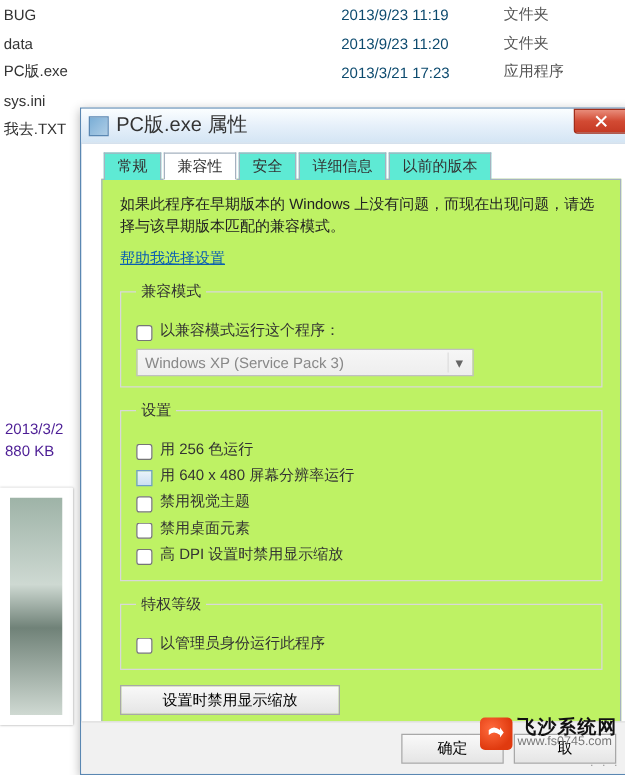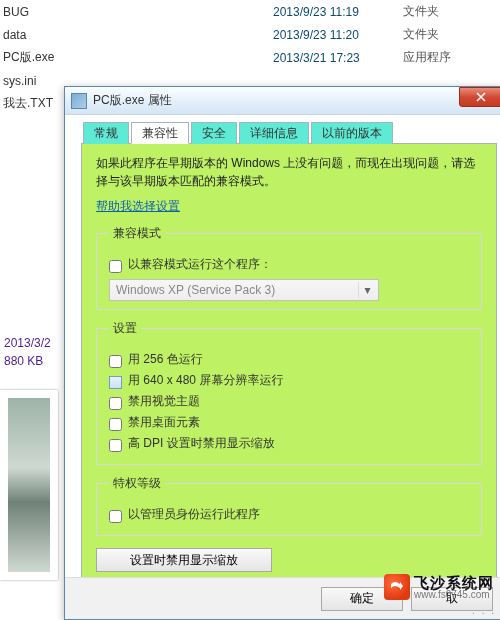--- a/index.html
+++ b/index.html
@@ -10,21 +10,21 @@
 .file-name { flex: 0 0 270px; color: #333; }
 .file-date { flex: 0 0 130px; color: #0c4a6e; }
 .file-type { color: #555; }
 
 .info-panel { position: absolute; left: 0; top: 330px; padding: 4px; color: #4c1d95; line-height: 18px; }
 .thumb { position: absolute; left: 0; top: 390px; width: 58px; height: 190px; background: linear-gradient(180deg,#9eb3a7 0%,#ced9d2 40%,#708278 60%,#cfd9d2 100%); border: 8px solid #fff; box-shadow: 0 0 2px #999; }
 
 .dlg { position: absolute; left: 64px; top: 86px; width: 440px; height: 534px; border: 1px solid #5a87b2; background: #fff; box-shadow: 0 2px 8px rgba(0,0,0,0.3); }
 .titlebar { height: 28px; background: linear-gradient(180deg,#fbfeff 0%,#e6f0fa 50%,#d4e5f4 100%); border-bottom: 1px solid #c7d7e8; display: flex; align-items: center; padding: 0 0 0 6px; }
 .titlebar-icon { width: 16px; height: 16px; background: linear-gradient(135deg,#7aaed6,#aecde6); border: 1px solid #5a87b2; margin-right: 6px; }
-.titlebar-text { color: #333; font-size: 12px; flex: 1; }
+.titlebar-text { color: #333; font-size: 16px; flex: 1; }
 .close-btn { width: 44px; height: 20px; margin-top: -8px; background: linear-gradient(180deg,#e88c7a 0%,#d24a33 50%,#c53a24 100%); border: 1px solid #a02d1a; border-top-left-radius: 0; border-bottom-left-radius: 3px; border-bottom-right-radius: 3px; color: #fff; display: flex; align-items: center; justify-content: center; font-weight: bold; }
 
 .dlg-body { padding: 6px 6px 0 16px; }
 .tabstrip { display: flex; height: 22px; padding-left: 2px; }
 .tab { padding: 2px 10px; border: 1px solid #a5b2c0; background: #5eead4; margin-right: 2px; border-bottom: none; font-size: 12px; color: #333; position: relative; top: 1px; }
 .tab.active { background: #fff; border-bottom: 1px solid #fff; }
 .tab-panel { border: 1px solid #a5b2c0; padding: 10px 14px 14px 14px; background: #bef264; }
 
 .intro { font-size: 12px; color: #222; line-height: 18px; }
 .link { color: #0b5fb1; text-decoration: underline; display: inline-block; margin-top: 8px; cursor: pointer; }
@@ -37,21 +37,21 @@
 .checked-box { display:inline-block; width:13px; height:13px; border:1px solid #6e9ec9; background: linear-gradient(180deg,#eaf3fb,#cce0f2); margin-right:6px; position:relative; }
 
 .combo { width: 270px; height: 22px; border: 1px solid #c0c0c0; background: linear-gradient(180deg,#f6f6f6,#eee); display: flex; align-items: center; padding: 0 6px; margin-top: 6px; color: #888; font-family: "SimSun", monospace; position: relative; }
 .combo-arrow { position: absolute; right: 2px; top: 2px; width: 18px; height: 16px; display:flex; align-items:center; justify-content:center; color:#666; border-left:1px solid #ddd; }
 
 .btn-wide { width: 176px; height: 24px; border: 1px solid #a8a8a8; background: linear-gradient(180deg,#f9f9f9,#e5e5e5); margin-top: 12px; font-size: 12px; cursor: pointer; }
 
 .dlg-buttons { position: absolute; bottom: 0; left: 0; right: 0; height: 42px; background: #f1f1f1; border-top: 1px solid #ddd; display: flex; align-items: center; justify-content: flex-end; padding-right: 10px; gap: 8px; }
 .dlg-buttons button { width: 82px; height: 24px; border: 1px solid #a8a8a8; background: linear-gradient(180deg,#f9f9f9,#e5e5e5); font-size: 12px; }
 
-.watermark { position: absolute; right: 6px; bottom: 20px; display: flex; align-items: center; gap: 4px; margin-top: 26px; }
+.watermark { position: absolute; right: 6px; bottom: 20px; display: flex; align-items: flex-start; gap: 4px; margin-top: 26px; }
 .wm-logo { width: 26px; height: 26px; border-radius: 4px; background: radial-gradient(circle at 35% 35%, #ff6a3c 0%, #e03a0f 70%); position: relative; }
 .wm-logo svg { position:absolute; left:4px; top:4px; }
 .wm-text { display: flex; flex-direction: column; line-height: 1; }
 .wm-title { font-size: 15px; font-weight: bold; color: #111; letter-spacing: 1px; }
 .wm-url { font-size: 10px; color: #777; }
 .wm-dots { position: absolute; right: 4px; bottom: 4px; font-size: 10px; color: #999; letter-spacing: 2px; }
 </style>
 </head>
 <body>
 

